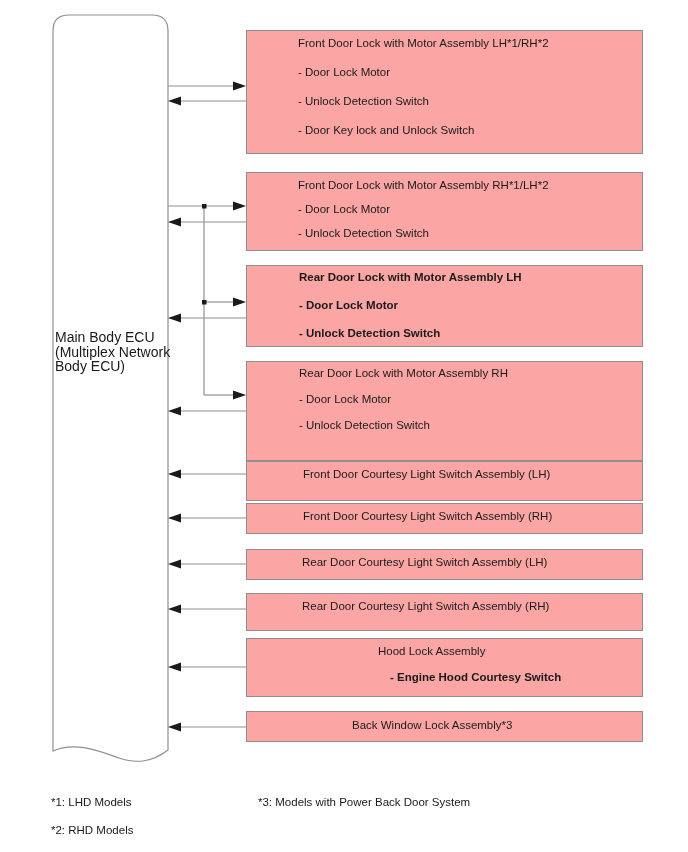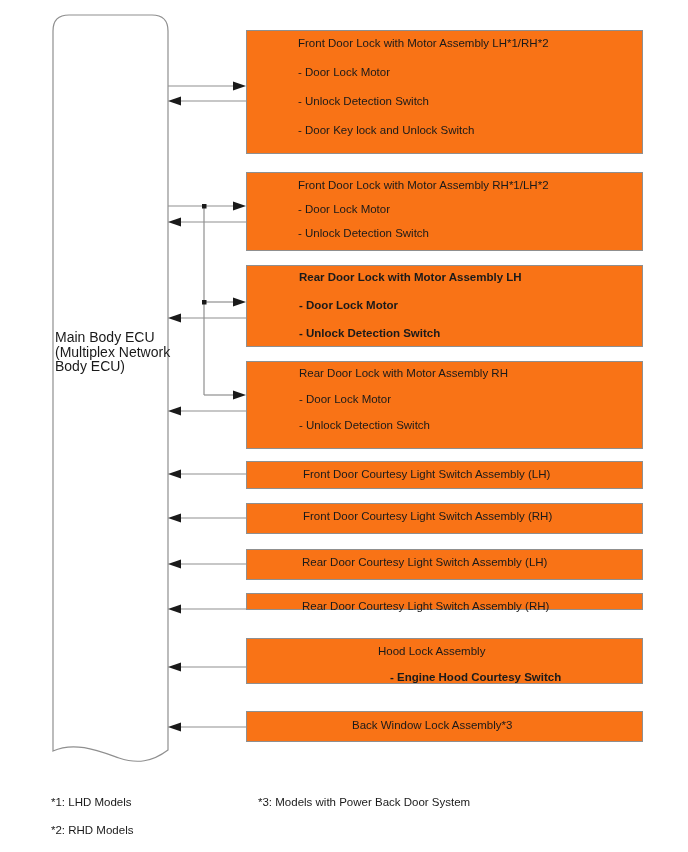--- a/index.html
+++ b/index.html
@@ -16,42 +16,42 @@
     position: absolute;
     left: 0; top: 0;
     width: 688px; height: 852px;
     z-index: 0;
   }
   .node-box {
     position: absolute;
     left: 246px;
     width: 397px;
     border: 1px solid #8f8f8f;
-    background: #f97316;
+    background: #fca5a5;
     box-sizing: border-box;
     z-index: 1;
     font-size: 11.5px;
     line-height: 13px;
   }
   .box-title { white-space: nowrap; }
   .box-item  { white-space: nowrap; }
   
   .b1  { top: 30px;  height: 124px; padding: 6px 0 0 51px; }
   .b1 .box-item { margin-top: 16px; }
   .b2  { top: 172px; height: 79px;  padding: 6px 4px 0 51px; }
   .b2 .box-item { margin-top: 11px; }
   .b3  { top: 265px; height: 82px;  padding: 5px 0 0 52px; font-weight: bold; }
   .b3 .box-item { margin-top: 15px; }
-  .b4  { top: 361px; height: 88px;  padding: 5px 0 0 52px; }
+  .b4  { top: 361px; height: 100px;  padding: 5px 0 0 52px; }
   .b4 .box-item { margin-top: 13px; }
-  .b5  { top: 461px; height: 28px;  padding: 6px 0 0 56px; }
+  .b5  { top: 461px; height: 40px;  padding: 6px 0 0 56px; }
   .b6  { top: 503px; height: 31px;  padding: 6px 16px 0 56px; }
   .b7  { top: 549px; height: 31px;  padding: 6px 0 0 55px; }
-  .b8  { top: 593px; height: 17px;  padding: 6px 0 0 55px; }
-  .b9  { top: 638px; height: 46px;  padding: 6px 0 0 131px; }
+  .b8  { top: 593px; height: 38px;  padding: 6px 0 0 55px; }
+  .b9  { top: 638px; height: 59px;  padding: 6px 0 0 131px; }
   .b9 .box-item { margin-top: 13px; margin-left: 12px; font-weight: bold; }
   .b10 { top: 711px; height: 31px;  padding: 7px 0 0 105px; }
   #ecu-label {
     position: absolute;
     left: 55px; top: 330px;
     width: 112px;
     z-index: 1;
     font-size: 14px;
     line-height: 14.5px;
     white-space: nowrap;

